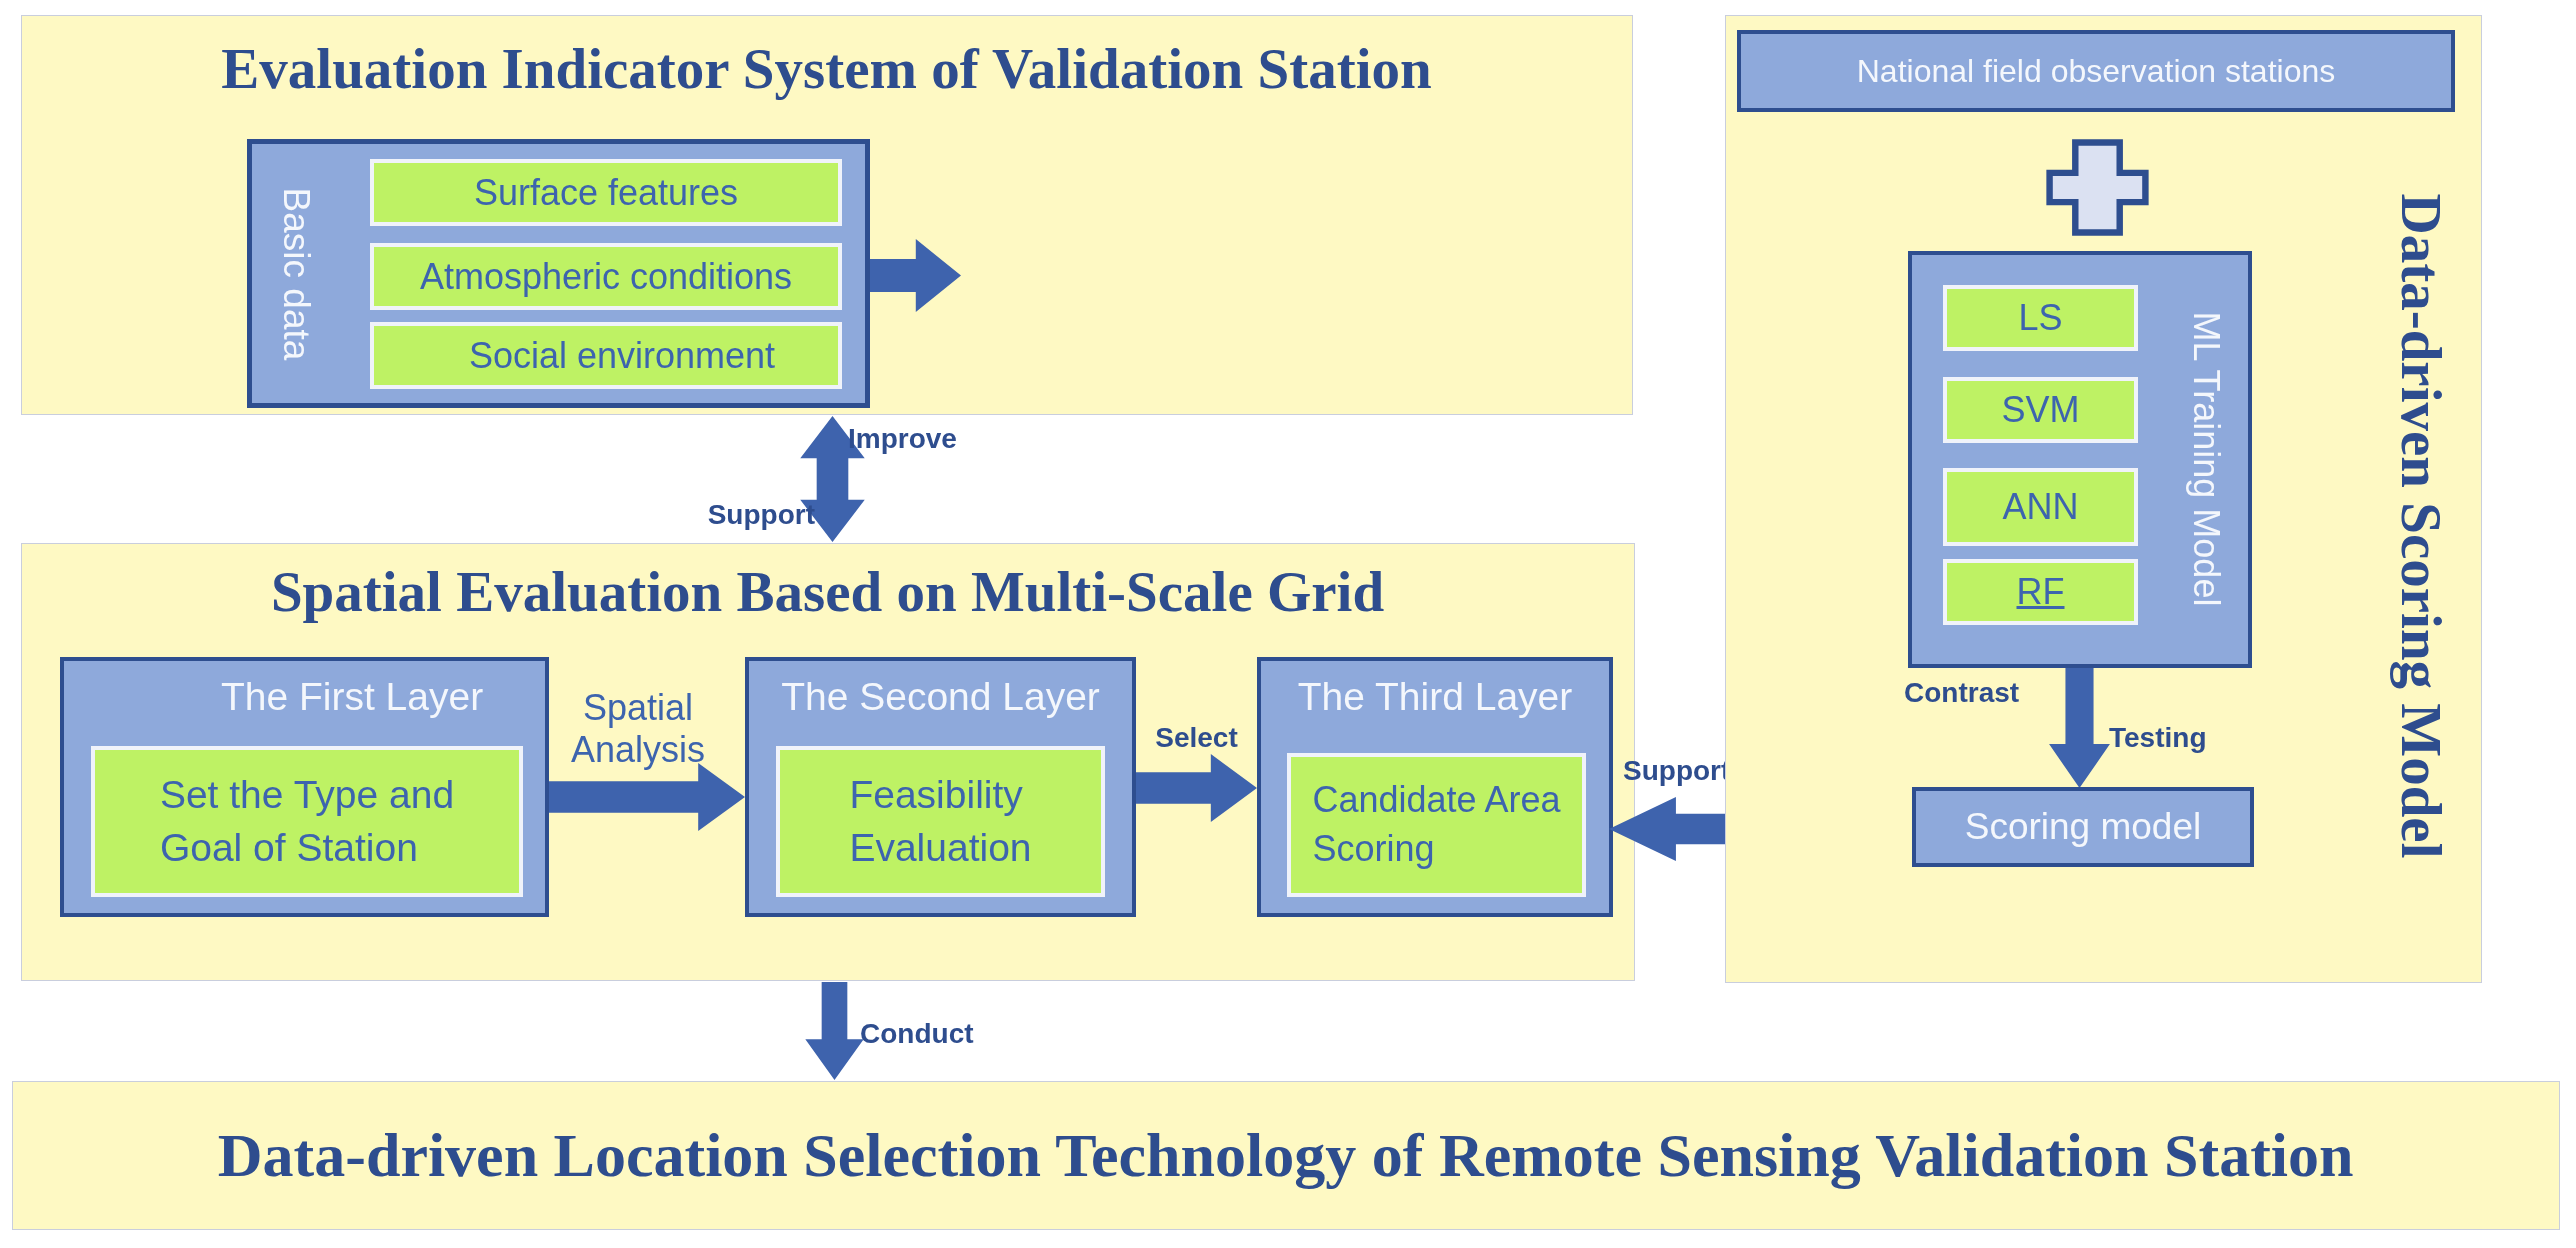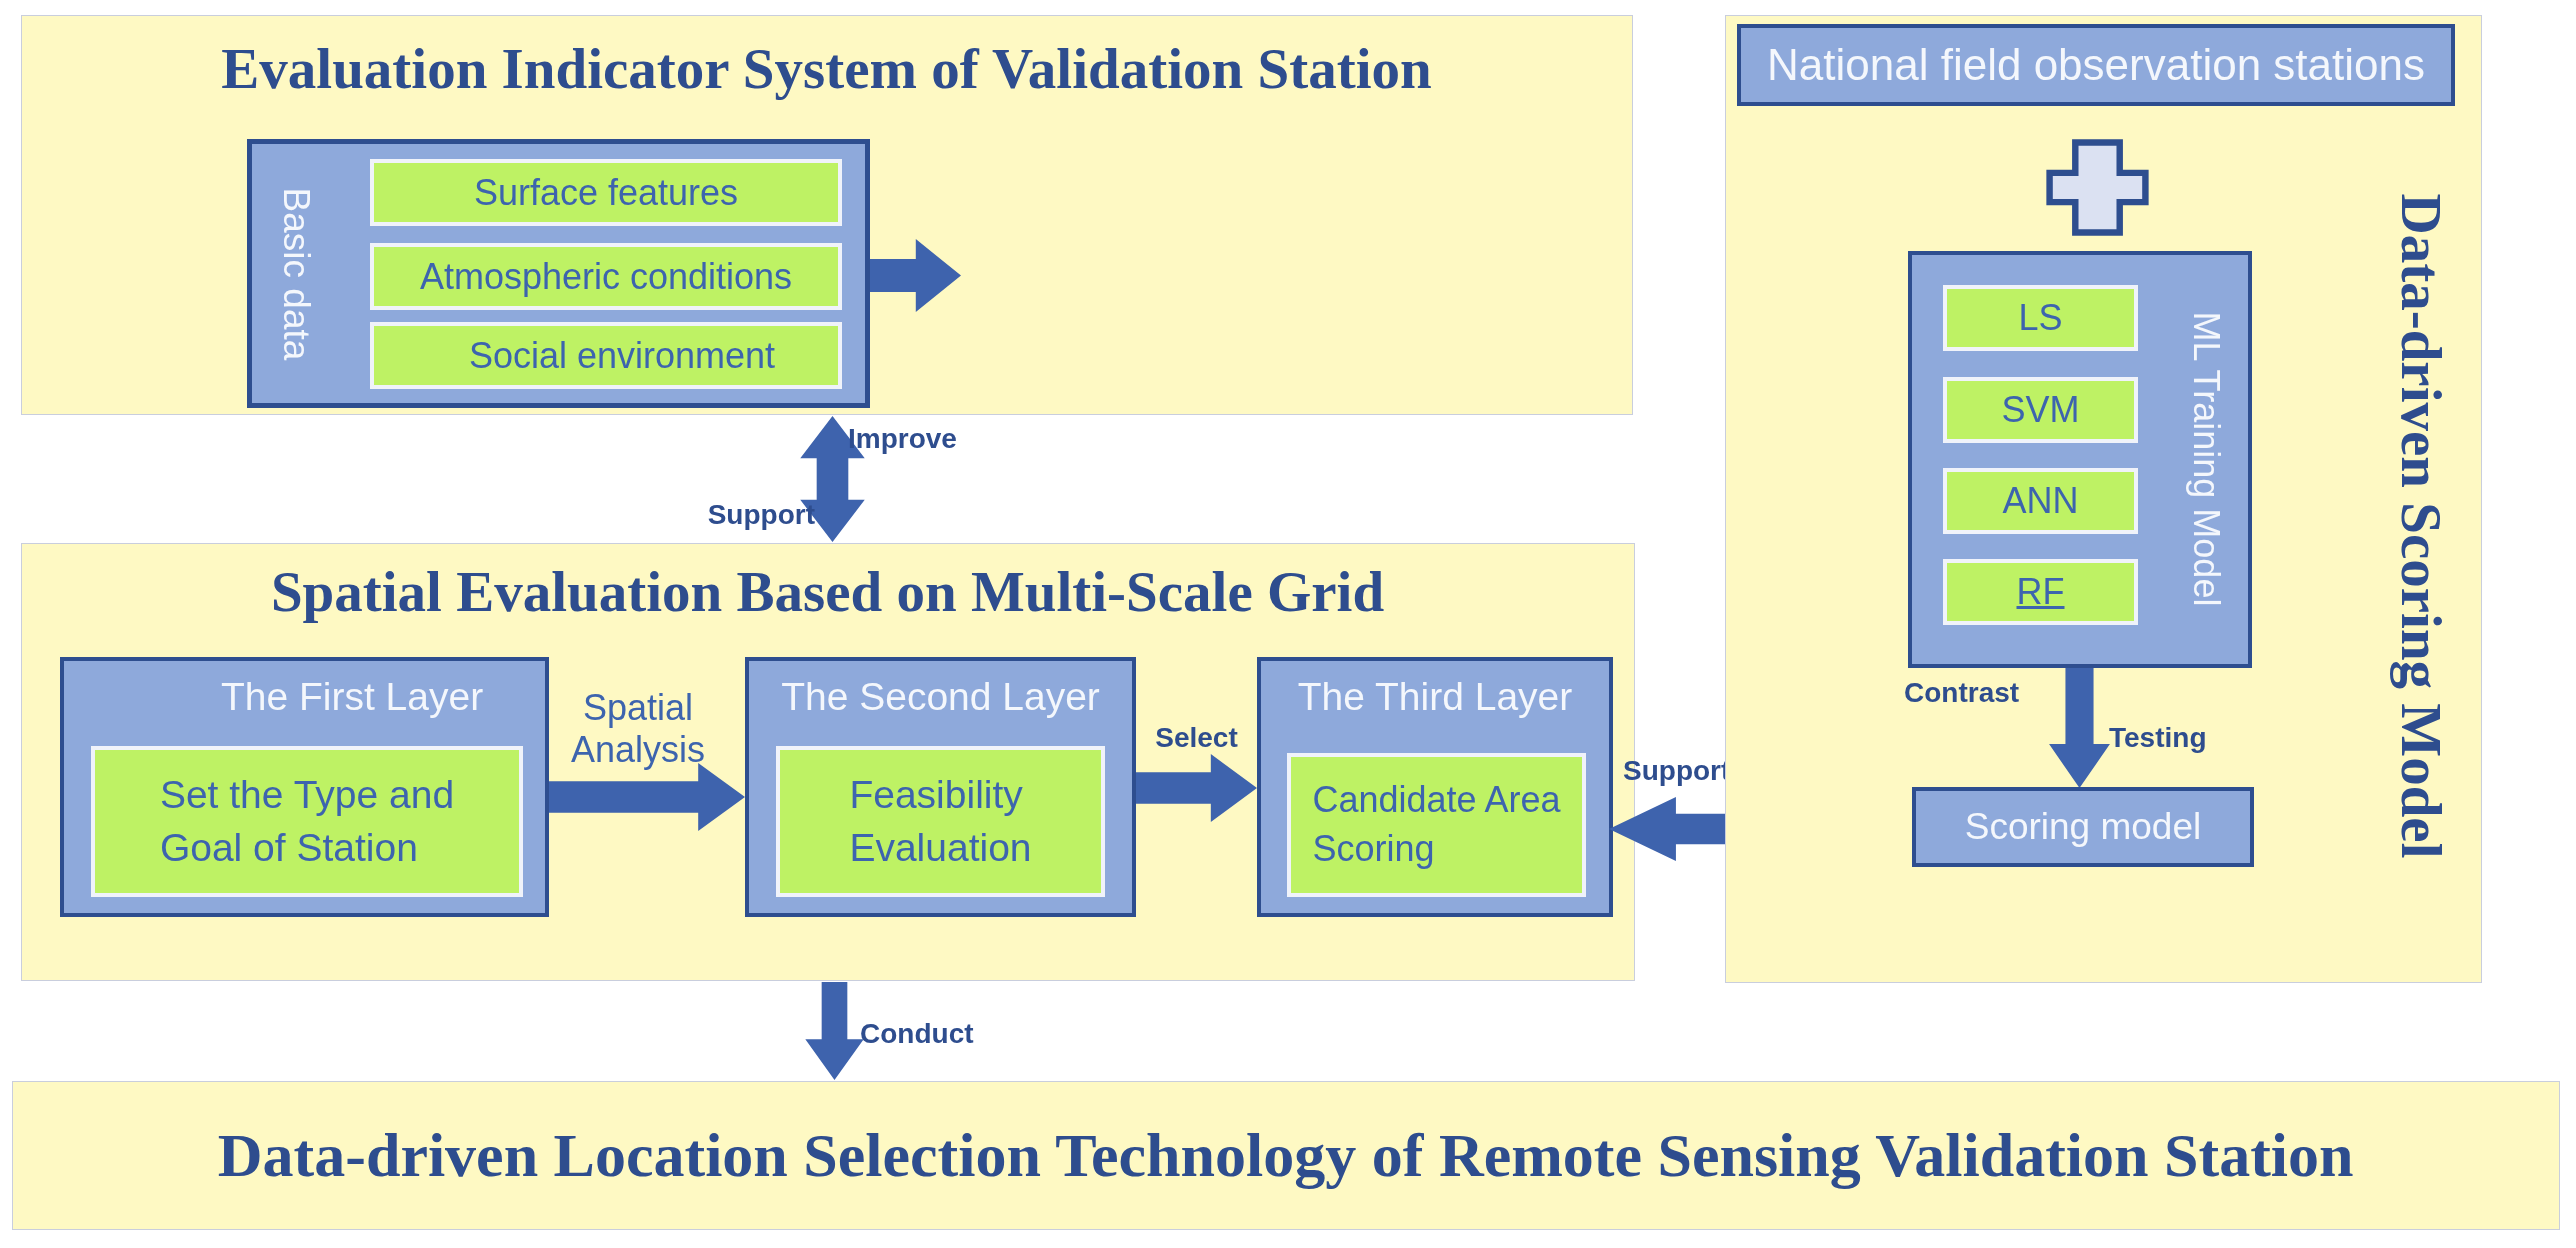--- a/index.html
+++ b/index.html
@@ -128,32 +128,32 @@
     <polygon points="519,29 115,29 115,0 0,55 115,110 115,81 519,81" fill="#3e63ad"></polygon>
   </svg>
 
   <svg class="abs" style="left:805px;top:982px;" width="59" height="98" viewBox="0 0 100 168">
     <polygon points="28,0 72,0 72,98 100,98 50,168 0,98 28,98" fill="#3e63ad"></polygon>
   </svg>
   <div class="abs arrow-label" style="left:860px;top:1018px;">Conduct</div>
 
   <div class="abs panel" style="left:1725px;top:14.6px;width:757px;height:968px;"></div>
 
-  <div class="abs navy-box" style="left:1737px;top:24px;width:718px;height:82px;font-size:44px;">National field observation stations</div>
+  <div class="abs navy-box" style="left:1737px;top:30px;width:718px;height:82px;font-size:32px;">National field observation stations</div>
 
   <svg class="abs" style="left:2046px;top:139px;" width="103" height="97" viewBox="0 0 176 166">
     <path d="M50,6 H126 V58 H170 V108 H126 V160 H50 V108 H6 V58 H50 Z" fill="#dbe1f2" stroke="#2e4e8f" stroke-width="11"></path>
   </svg>
 
   <div class="abs" style="left:1908px;top:251px;width:344px;height:417px;background:#8ea9db;border:4.7px solid #2e4e8f;box-sizing:border-box;"></div>
   <div class="abs vtext" style="left:2206px;top:459px;color:#f4f7fc;font-size:36px;">ML Training Model</div>
 
   <div class="abs light-box" style="left:1943px;top:285px;width:195px;height:66px;font-size:36px;">LS</div>
   <div class="abs light-box" style="left:1943px;top:377px;width:195px;height:66px;font-size:36px;">SVM</div>
-  <div class="abs light-box" style="left:1943px;top:468px;width:195px;height:66px;font-size:36px;">ANN</div>
+  <div class="abs light-box" style="left:1943px;top:468px;width:195px;height:78px;font-size:36px;">ANN</div>
   <div class="abs light-box" style="left:1943px;top:559px;width:195px;height:66px;font-size:36px;text-decoration:underline;">RF</div>
 
   <div class="abs arrow-label" style="left:1904px;top:677px;">Contrast</div>
   <svg class="abs" style="left:2049px;top:668px;" width="61" height="120" viewBox="0 0 104 205">
     <polygon points="28,0 76,0 76,130 104,130 52,205 0,130 28,130" fill="#3e63ad"></polygon>
   </svg>
   <div class="abs arrow-label" style="left:2109px;top:722px;">Testing</div>
 
   <div class="abs navy-box" style="left:1912px;top:787px;width:342px;height:80px;font-size:37px;">Scoring model</div>
 

